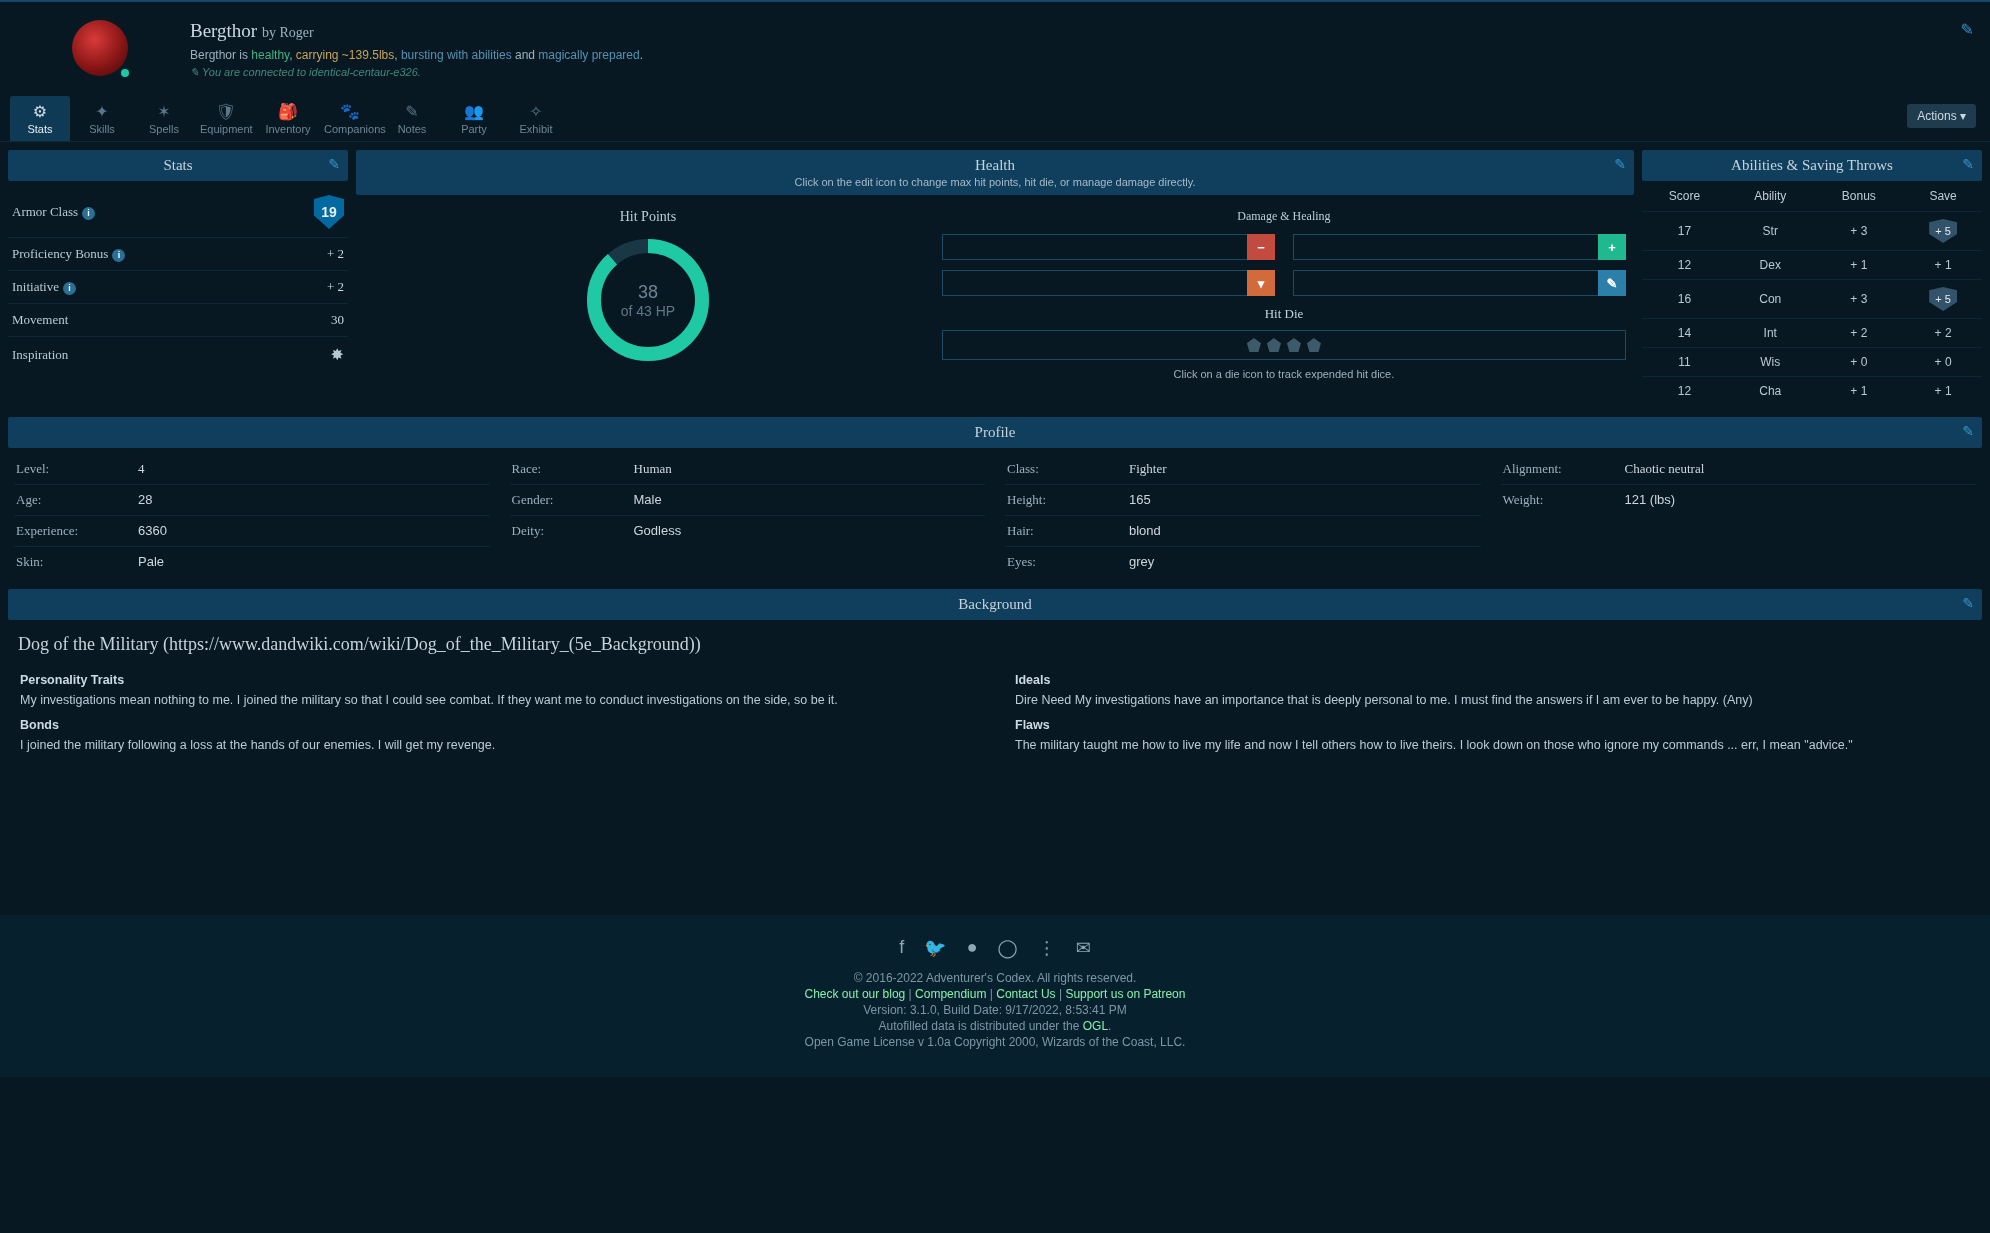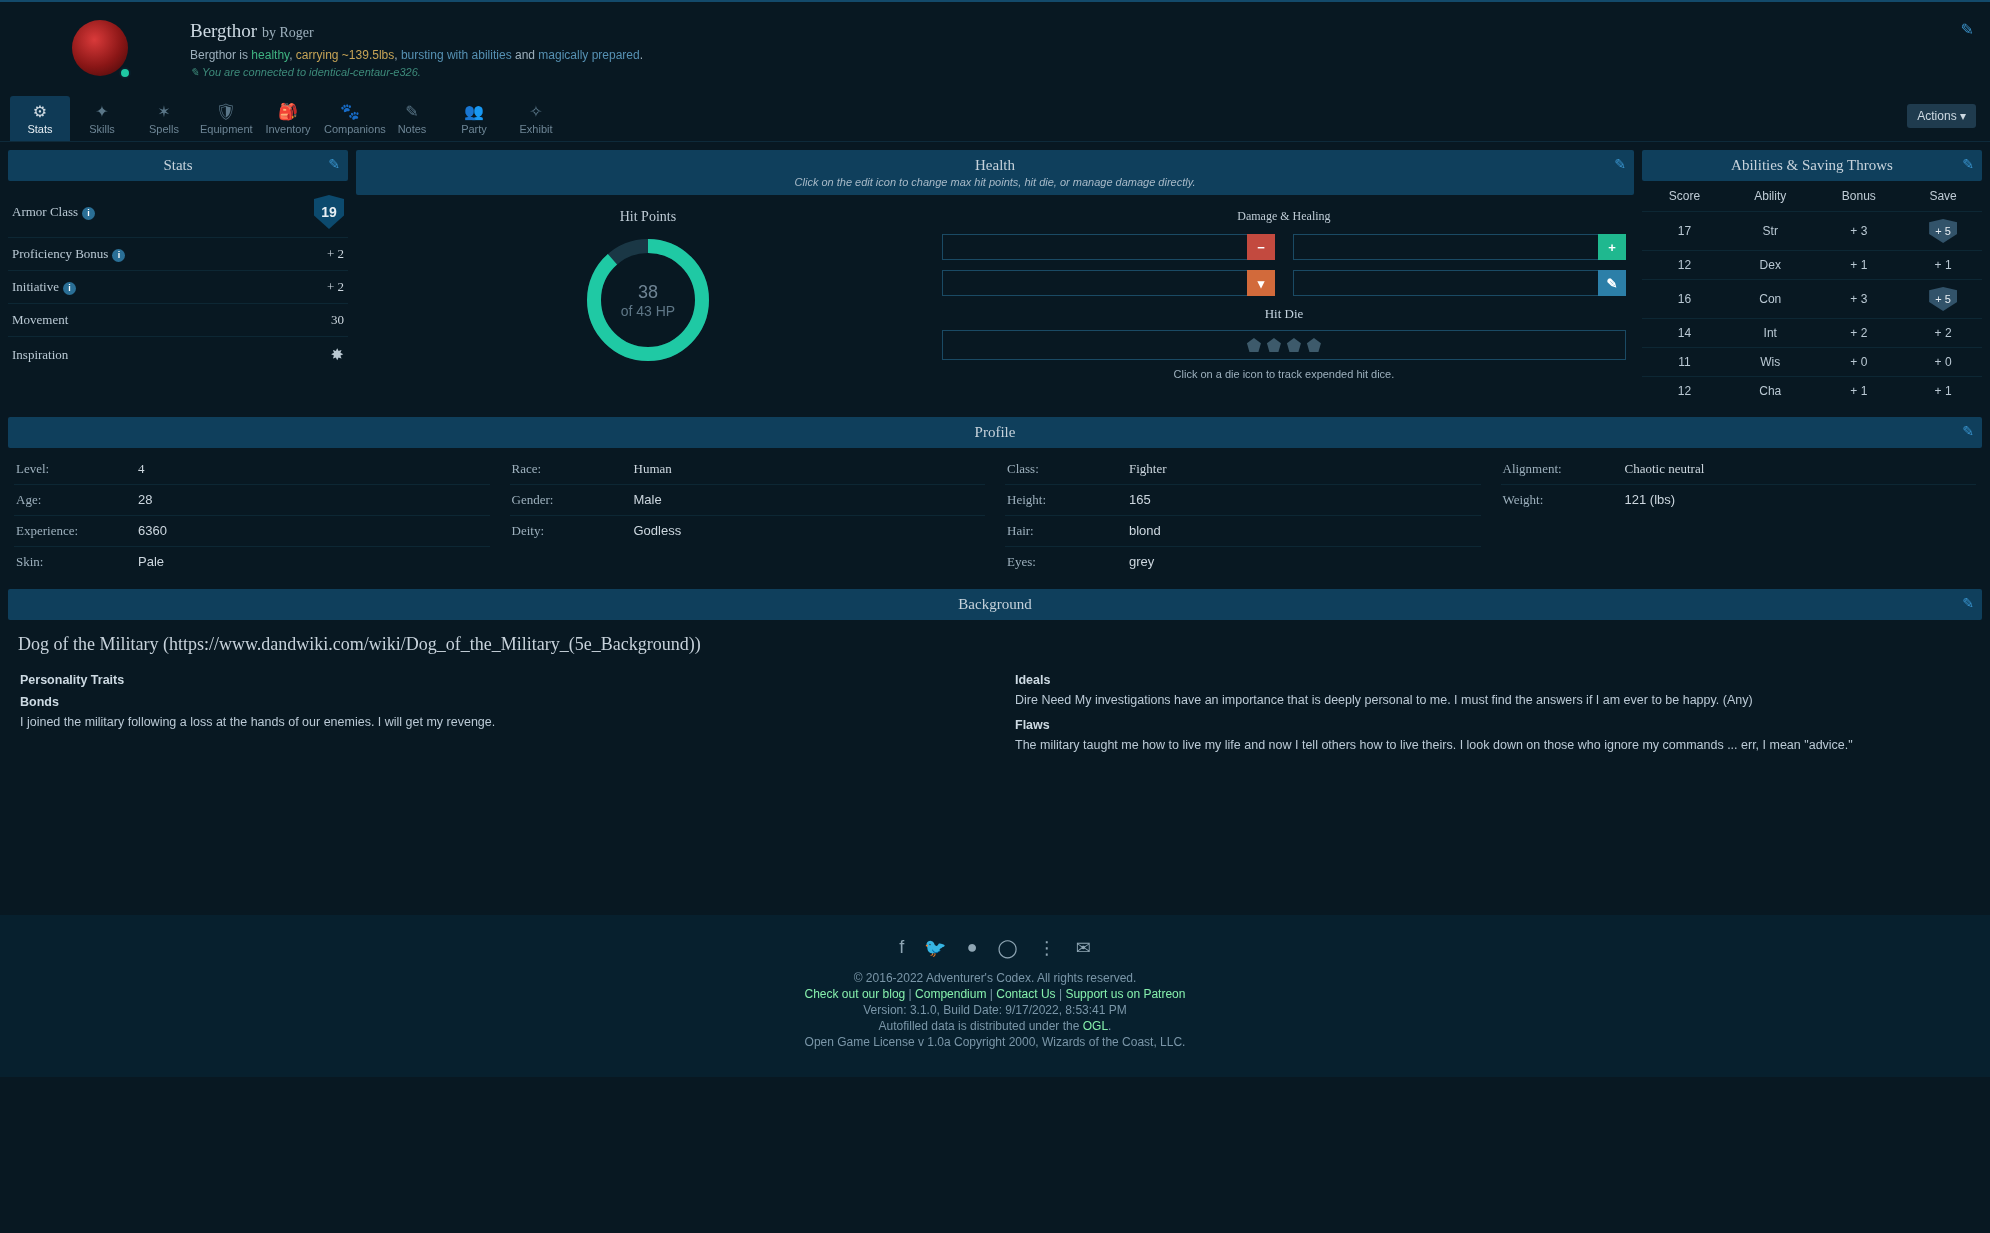--- a/index.html
+++ b/index.html
@@ -63,40 +63,40 @@
 }
 
 
 .row1 { display:flex; gap:8px; padding:8px 8px 0 8px; }
 .panel { background: transparent; }
 .panel-header {
   background: #0f3f5c; color:#c7d3dc; text-align:center;
   padding:7px 6px; font-family:Georgia,serif; font-size:15px; position:relative;
   border-radius:2px;
 }
-.panel-header .sub { display:block; font-size:11px; color:#a8bac8; font-family:Arial,sans-serif; margin-top:2px;font-style:italic;}
+.panel-header .sub { display:block; font-size:11px; color:#a8bac8; font-family:Arial,sans-serif; margin-top:2px;}
 .panel-header .edit-ic { position:absolute; right:8px; top:6px; color:#3a96d1; font-size:14px; cursor:pointer; }
 
 .stats-col { width: 340px; }
 .health-col { flex:1; }
 .abilities-col { width: 340px; }
 
 
 .stats-body { padding:6px 0 0 0; }
 .stat-row {
   display:flex; justify-content:space-between; align-items:center;
   padding:8px 4px; border-bottom:1px solid #0d2734;
   font-family: Georgia, serif; color:#bac9d4;
 }
 .stat-row:last-child{border-bottom:none;}
 .stat-row .slabel { font-size:13px; }
 .stat-row .sval { font-size:13px; color:#cdd7df;}
 .info-i { display:inline-block; width:13px; height:13px; background:#2a6f96; color:#fff; border-radius:50%; font-size:9px; text-align:center; line-height:13px; margin-left:4px; font-family:Arial,sans-serif; font-weight:bold;}
 .ac-shield {
-  width:30px; height:34px; background:#0c4a6e; color:#e8eff4;
+  width:30px; height:34px; background:#0369a1; color:#e8eff4;
   display:flex; align-items:center; justify-content:center;
   clip-path: polygon(50% 0, 100% 12%, 100% 60%, 50% 100%, 0 60%, 0 12%);
   font-family:Arial,sans-serif; font-size:14px; font-weight:bold;
 }
 .insp-icon { color:#b9c7d1; font-size:16px; }
 
 
 .health-body { display:flex; gap:10px; padding:14px 8px 8px 8px; }
 .hp-left { flex:0 0 45%; text-align:center; }
 .hp-title { font-family:Georgia,serif; font-size:14px; color:#bfccd6; margin-bottom:10px;}
@@ -423,20 +423,21 @@
 
   <div class="panel panel-full">
     <div class="panel-header">
       <span>Background</span>
       <span class="edit-ic">✎</span>
     </div>
     <div class="bg-title">Dog of the Military (https://www.dandwiki.com/wiki/Dog_of_the_Military_(5e_Background))</div>
     <div class="bg-cols">
       <div class="bg-col" id="bg-left">
           <div class="bg-h">Personality Traits</div>
+          <div class="bg-p">My investigations mean nothing to me. I joined the military so that I could see combat. If they want me to conduct investigations on the side, so be it.</div>
           <div class="bg-h">Bonds</div>
           <div class="bg-p">I joined the military following a loss at the hands of our enemies. I will get my revenge.</div>
         </div>
       <div class="bg-col" id="bg-right">
           <div class="bg-h">Ideals</div>
           <div class="bg-p">Dire Need My investigations have an importance that is deeply personal to me. I must find the answers if I am ever to be happy. (Any)</div>
           <div class="bg-h">Flaws</div>
           <div class="bg-p">The military taught me how to live my life and now I tell others how to live theirs. I look down on those who ignore my commands ... err, I mean "advice."</div>
         </div>
     </div>

